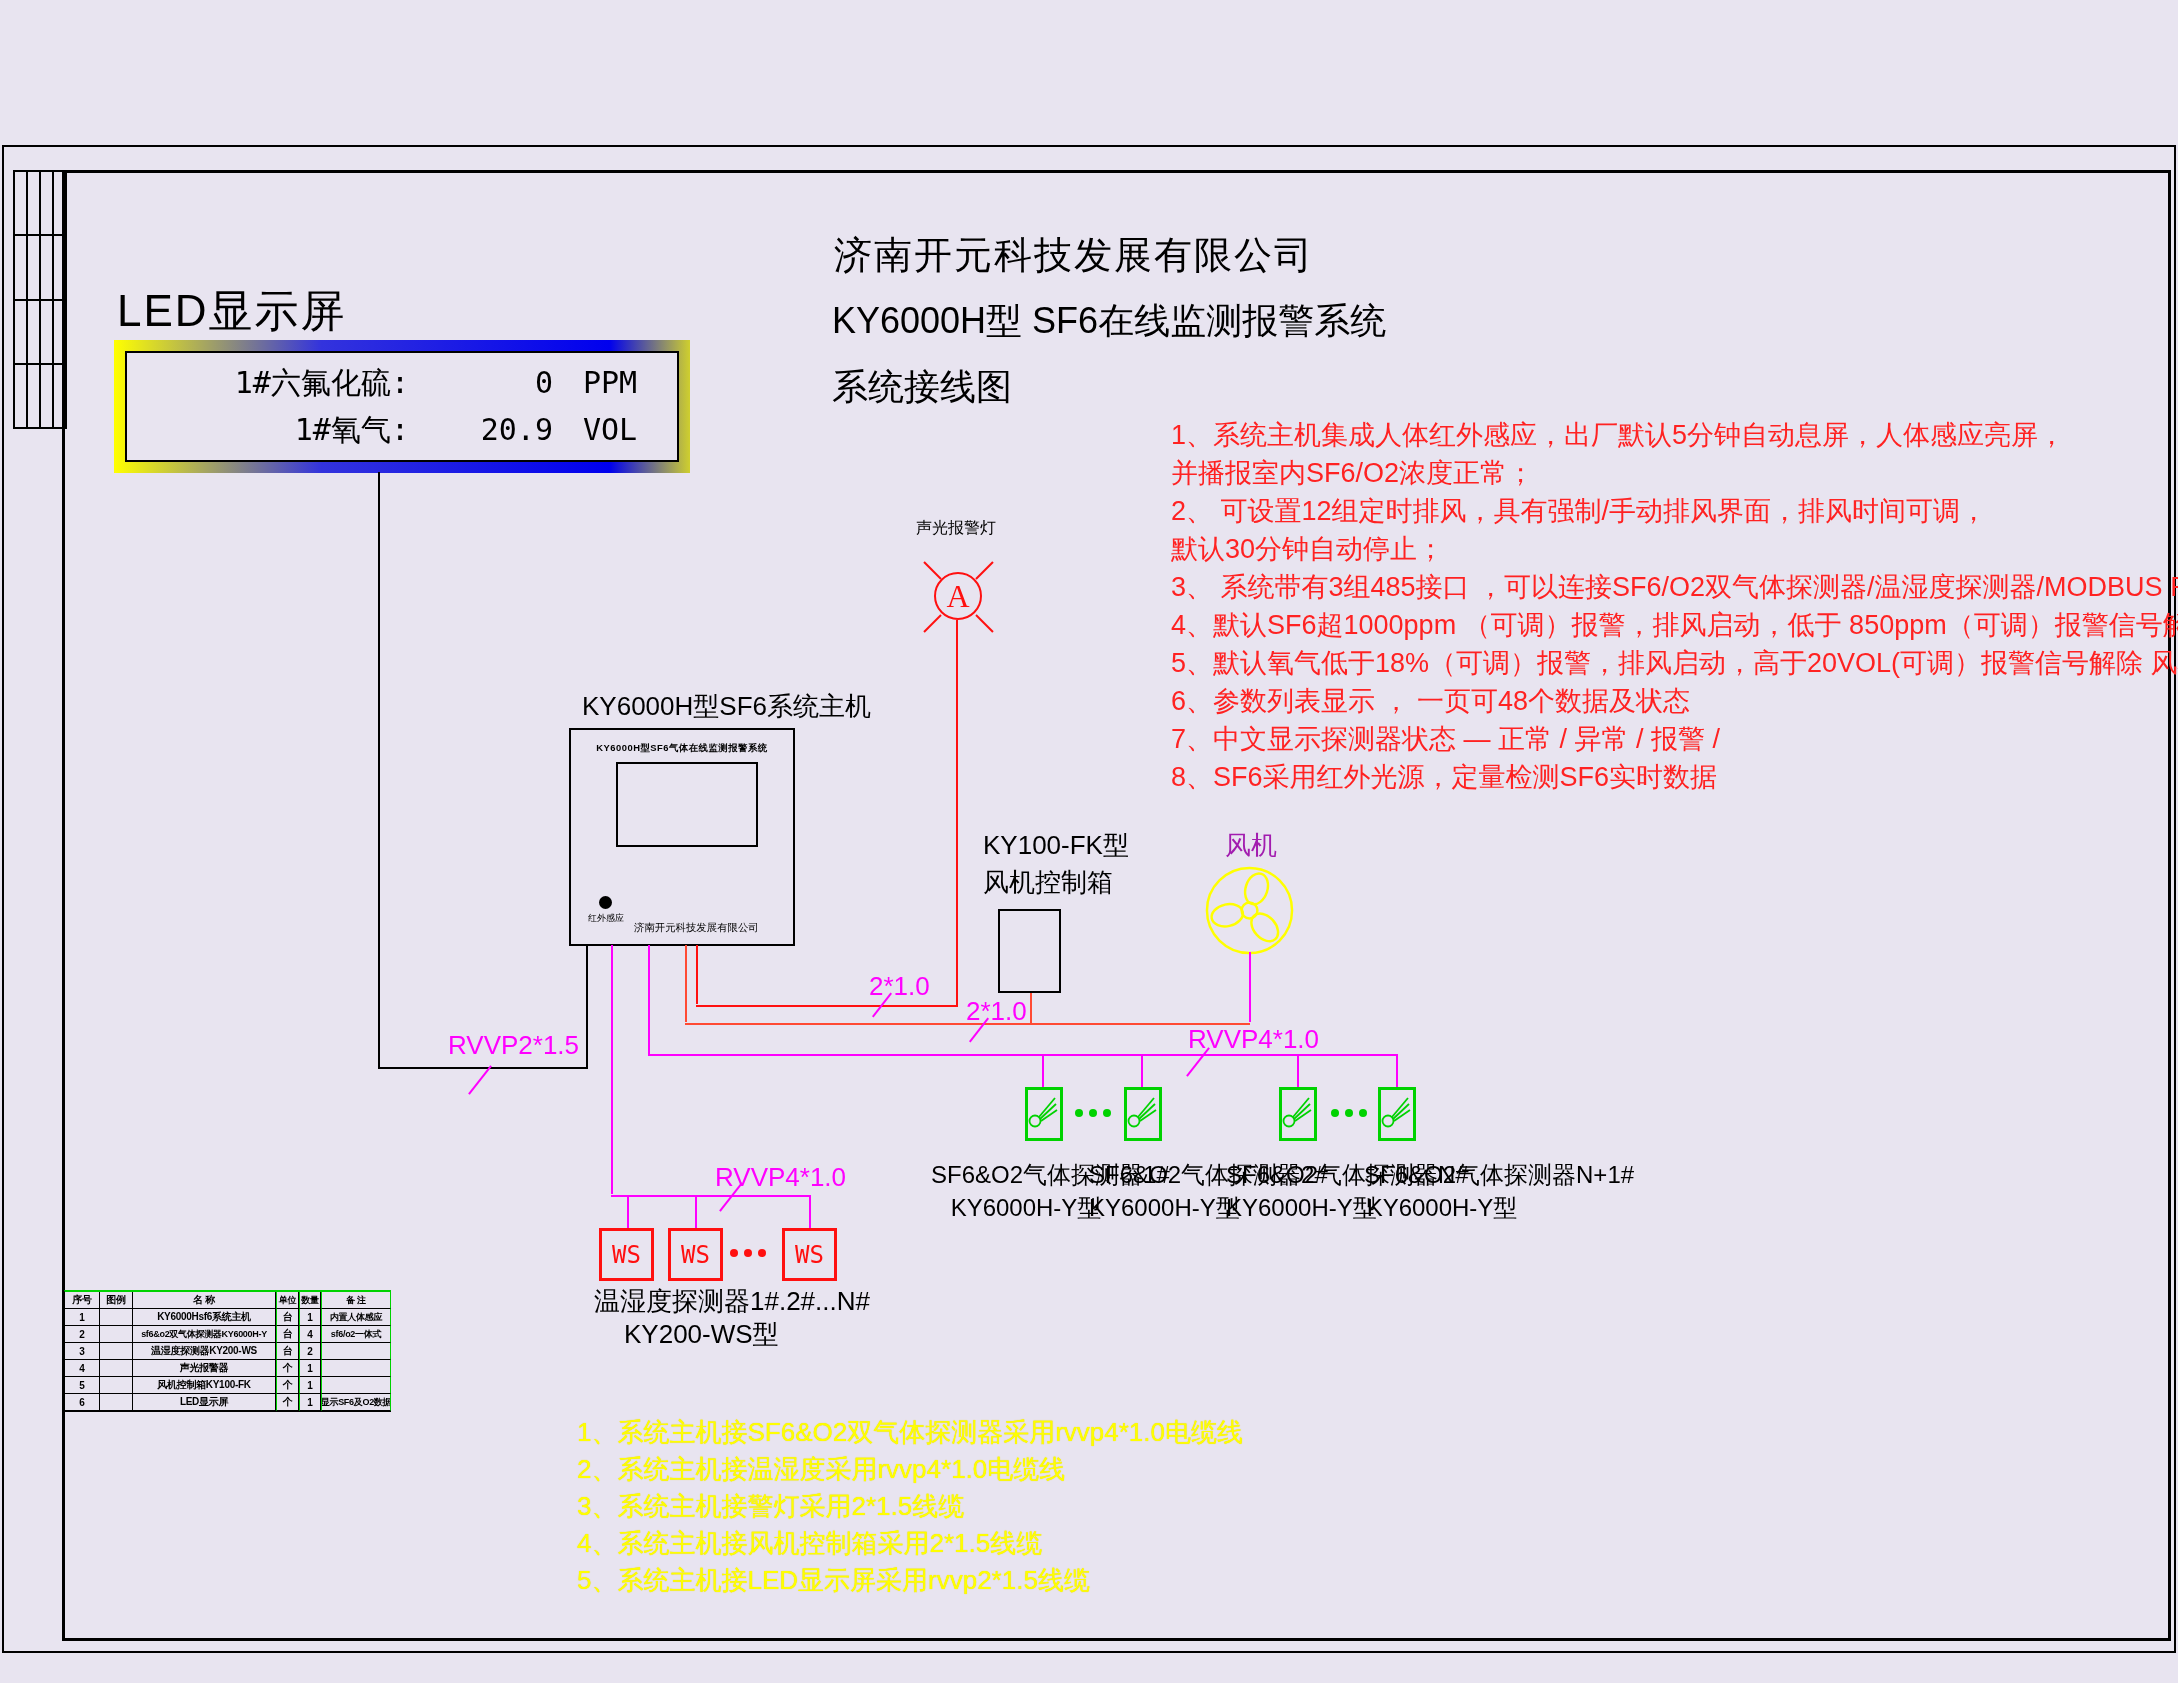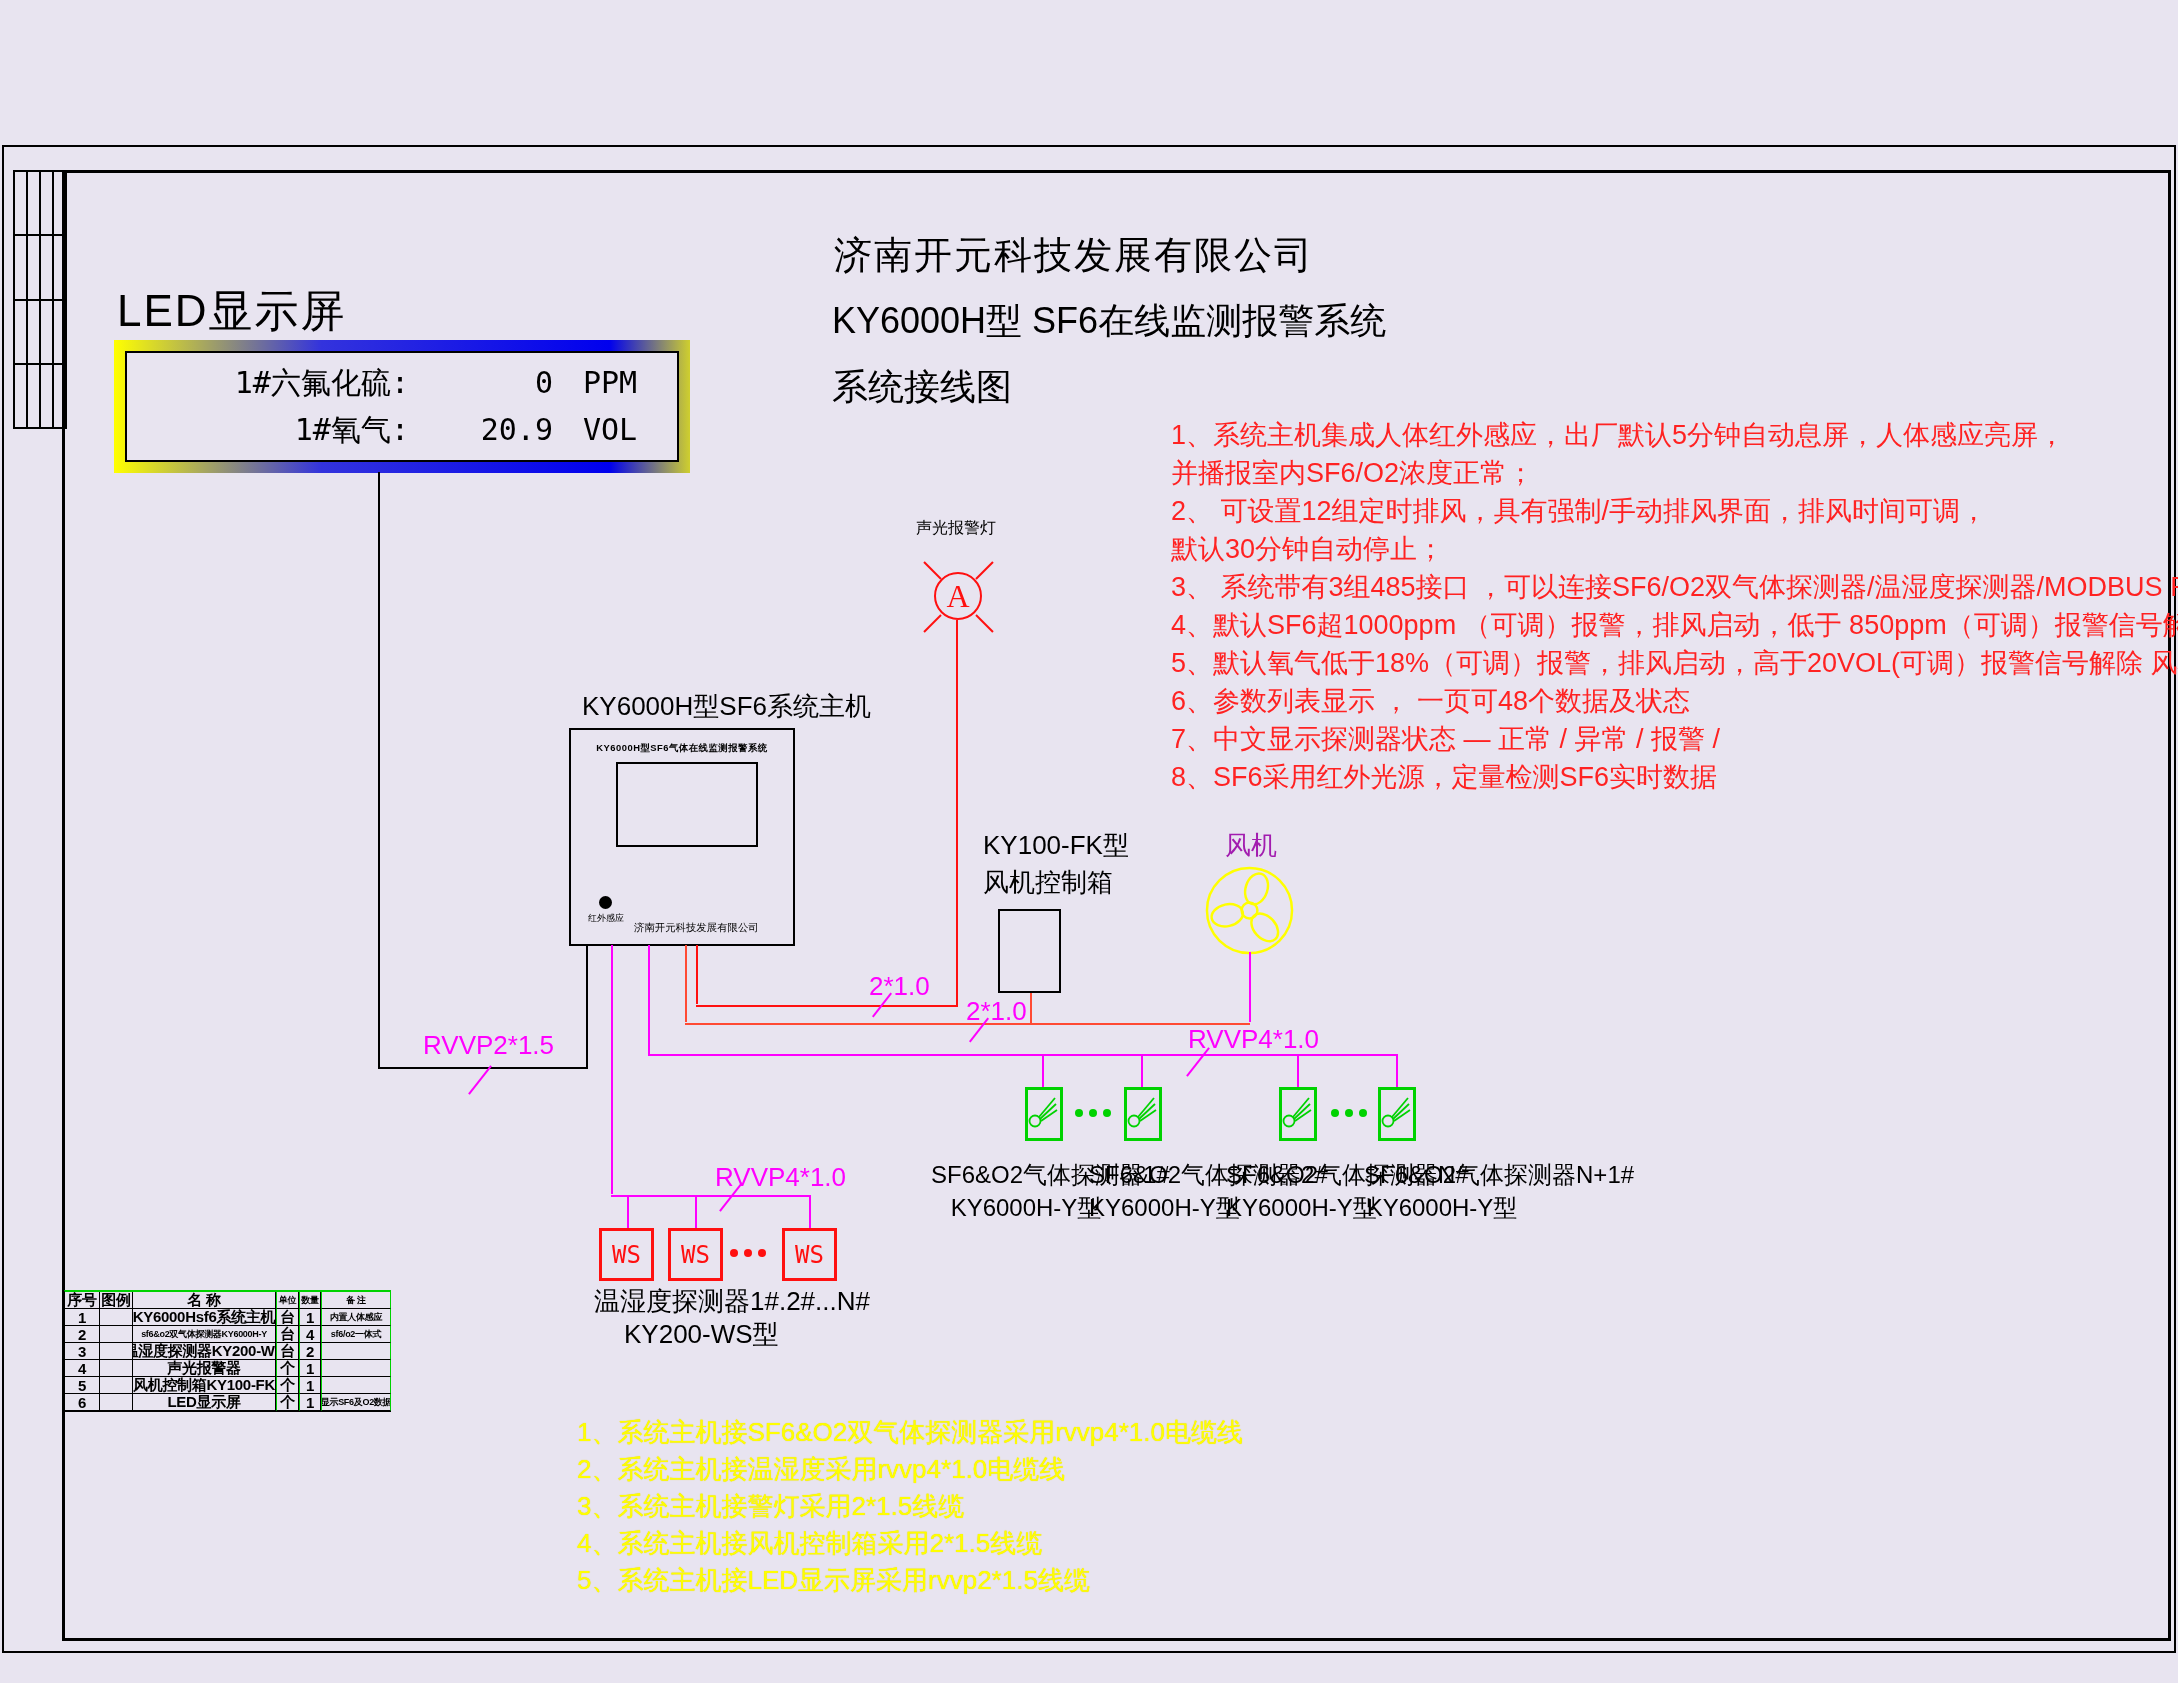--- a/index.html
+++ b/index.html
@@ -71,21 +71,21 @@
   
   .ws-box{position:absolute;top:1228px;width:55px;height:53px;border:3.5px solid #ff1010;box-sizing:border-box;
     display:flex;align-items:center;justify-content:center;color:#ff1010;font-size:24px;font-family:"DejaVu Sans Mono",monospace;}
   .ws-caption1{position:absolute;left:594px;top:1284px;font-size:26px;color:#000;}
   .ws-caption2{position:absolute;left:624px;top:1317px;font-size:26px;color:#000;}
   
   .bom{position:absolute;left:64px;top:1290px;border-left:1.5px solid #000;border-bottom:1.5px solid #000;
     border-top:2.5px solid #00d200;display:grid;
     grid-template-columns:35px 33px 143px 23px 22px 70px;grid-auto-rows:17px;}
   .bom .c{border-right:1px solid #000;border-bottom:1px solid #000;box-sizing:border-box;
-    font-size:15px;font-weight:bold;color:#000;display:flex;align-items:center;justify-content:center;
+    font-size:10px;font-weight:bold;color:#000;display:flex;align-items:center;justify-content:center;
     overflow:hidden;white-space:nowrap;letter-spacing:-0.3px;}
   .bom .g-l{border-left:1.5px solid #00d200;}
   .bom .g-r{border-right:1.5px solid #00d200 !important;}
   .bom .tiny{font-size:9px;}
 </style>
 </head>
 <body>
 
 <div class="thin" style="left:2px;top:145px;width:2173px;height:1.5px;"></div>
 <div class="thin" style="left:2px;top:145px;width:1.5px;height:1508px;"></div>
@@ -186,21 +186,21 @@
 <div class="wv wire-mag" style="left:1141px;top:1054px;height:33px;"></div>
 <div class="wv wire-mag" style="left:1297px;top:1054px;height:33px;"></div>
 <div class="wv wire-mag" style="left:1396px;top:1054px;height:33px;"></div>
 
 <div class="wv wire-mag" style="left:611px;top:945px;height:249px;"></div>
 <div class="wh wire-mag" style="left:611px;top:1195px;width:199px;"></div>
 <div class="wv wire-mag" style="left:627px;top:1195px;height:33px;"></div>
 <div class="wv wire-mag" style="left:695px;top:1195px;height:33px;"></div>
 <div class="wv wire-mag" style="left:809px;top:1195px;height:33px;"></div>
 
-<div class="cable-label" style="left:423px;top:1030px;">RVVP2*1.5</div>
+<div class="cable-label" style="left:448px;top:1030px;">RVVP2*1.5</div>
 <div class="slash" style="left:462px;top:1079px;"></div>
 <div class="cable-label" style="left:869px;top:971px;">2*1.0</div>
 <div class="slash" style="left:867px;top:1004px;width:30px;"></div>
 <div class="cable-label" style="left:966px;top:996px;">2*1.0</div>
 <div class="slash" style="left:964px;top:1029px;width:30px;"></div>
 <div class="cable-label" style="left:1188px;top:1024px;">RVVP4*1.0</div>
 <div class="slash" style="left:1180px;top:1061px;"></div>
 <div class="cable-label" style="left:715px;top:1162px;">RVVP4*1.0</div>
 <div class="slash" style="left:713px;top:1196px;"></div>
 

